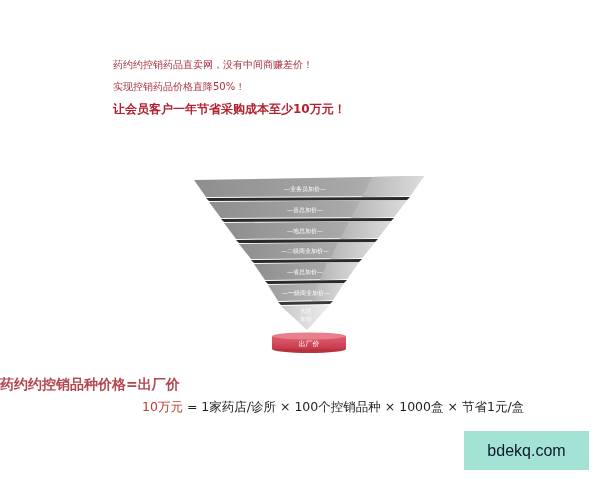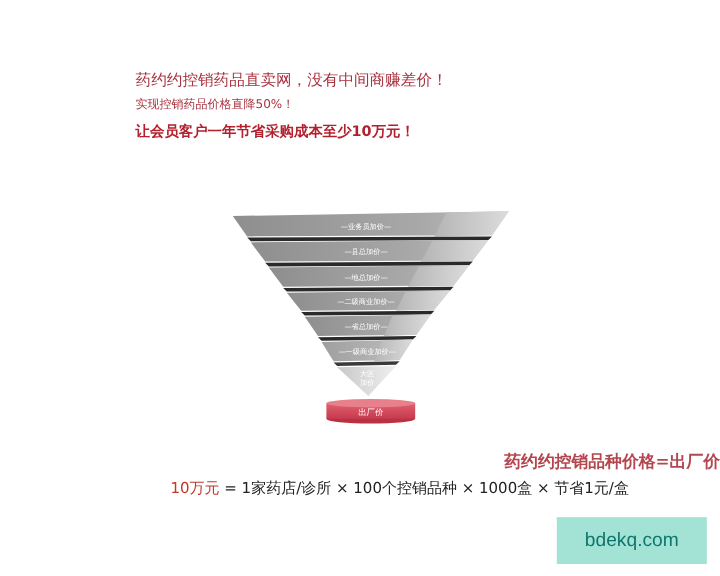--- a/index.html
+++ b/index.html
@@ -1,29 +1,29 @@
 <!DOCTYPE html>
 <html><head>
 <meta charset="utf-8">
 <style>
   html,body{margin:0;padding:0;background:#ffffff;}
   body{width:600px;height:480px;position:relative;overflow:hidden;font-family:"DejaVu Sans","Liberation Sans",sans-serif;}
   .headline{position:absolute;left:113px;white-space:nowrap;color:#a8323f;}
-  .h1{top:58px;font-size:13px;}
+  .h1{top:58px;font-size:10px;}
   .h2{top:80px;font-size:10px;}
   .h3{top:101px;font-size:12px;font-weight:bold;color:#b21f2d;}
   #funnel{position:absolute;left:0;top:0;}
   .layer-label{font-size:6px;fill:#ffffff;}
   .base-label{font-size:7px;fill:#ffffff;}
-  .caption{position:absolute;left:0;width:600px;text-align:right;white-space:nowrap;}
+  .caption{position:absolute;left:0;width:600px;text-align:left;white-space:nowrap;}
   .cap1{top:376px;font-size:14px;font-weight:bold;color:#b3474f;}
   .cap2{top:399px;font-size:12.5px;color:#222;left:142px;width:auto;text-align:left;}
   .cap2 .red{color:#c0392b;}
   .watermark{position:absolute;left:464px;top:431px;width:125px;height:39px;background:#a2e3d6;display:flex;align-items:center;justify-content:center;}
-  .watermark span{color:#0f766e;font-size:16px;font-family:"Liberation Sans",sans-serif;}
+  .watermark span{color:#0f172a;font-size:16px;font-family:"Liberation Sans",sans-serif;}
 </style>
 </head>
 <body>
 
 <div class="headline h1">药约约控销药品直卖网，没有中间商赚差价！</div>
 <div class="headline h2">实现控销药品价格直降50%！</div>
 <div class="headline h3">让会员客户一年节省采购成本至少10万元！</div>
 
 <svg id="funnel" width="600" height="370">
   <defs>

